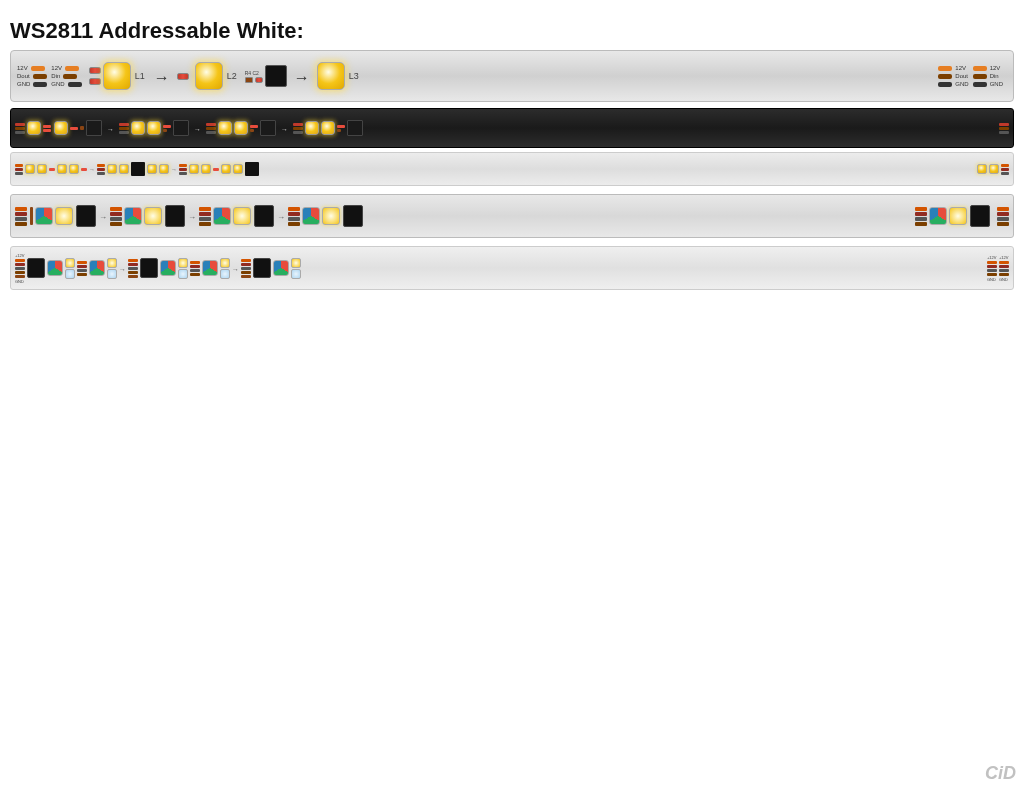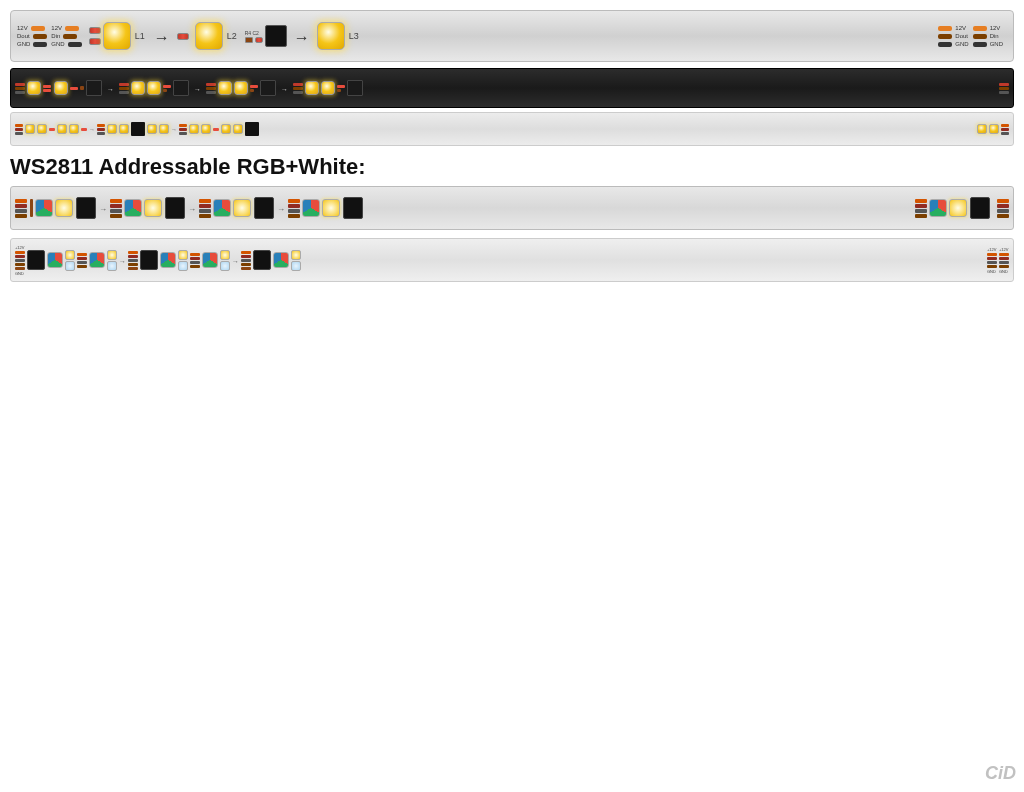--- a/index.html
+++ b/index.html
@@ -235,20 +235,21 @@
       flex-direction: column;
       gap: 1px;
     }
   </style>
 </head>
 <body>
 
 <div class="page-container">
 
   <div>
+    <div class="section-title">WS2811 Addressable White:</div>
 
     <div class="led-strip-wrapper">
       <div class="strip-white-large">
 
         <div class="conn-pads">
           <div class="conn-pad-row">
             <span style="font-size:6px;color:#333">12V</span>
             <div class="pad-rect pad-orange"></div>
           </div>
           <div class="conn-pad-row">
@@ -491,21 +492,20 @@
             <div style="width:8px;height:3px;background:#d35400;border-radius:1px;"></div>
             <div style="width:8px;height:3px;background:#922b21;border-radius:1px;"></div>
             <div style="width:8px;height:3px;background:#555;border-radius:1px;"></div>
           </div>
         </div>
       </div>
     </div>
   </div>
 
   <div>
-    <div class="section-title">WS2811 Addressable RGB+White:</div>
     <div class="led-strip-wrapper" style="margin-bottom:8px;">
       <div class="strip-rgbw">
         <div style="display:flex;align-items:center;gap:3px;width:100%">
 
           <div style="display:flex;flex-direction:column;gap:1px;flex-shrink:0">
             <div style="width:12px;height:4px;background:#d35400;border-radius:1px;"></div>
             <div style="width:12px;height:4px;background:#922b21;border-radius:1px;"></div>
             <div style="width:12px;height:4px;background:#555;border-radius:1px;"></div>
             <div style="width:12px;height:4px;background:#7b3f00;border-radius:1px;"></div>
           </div>

